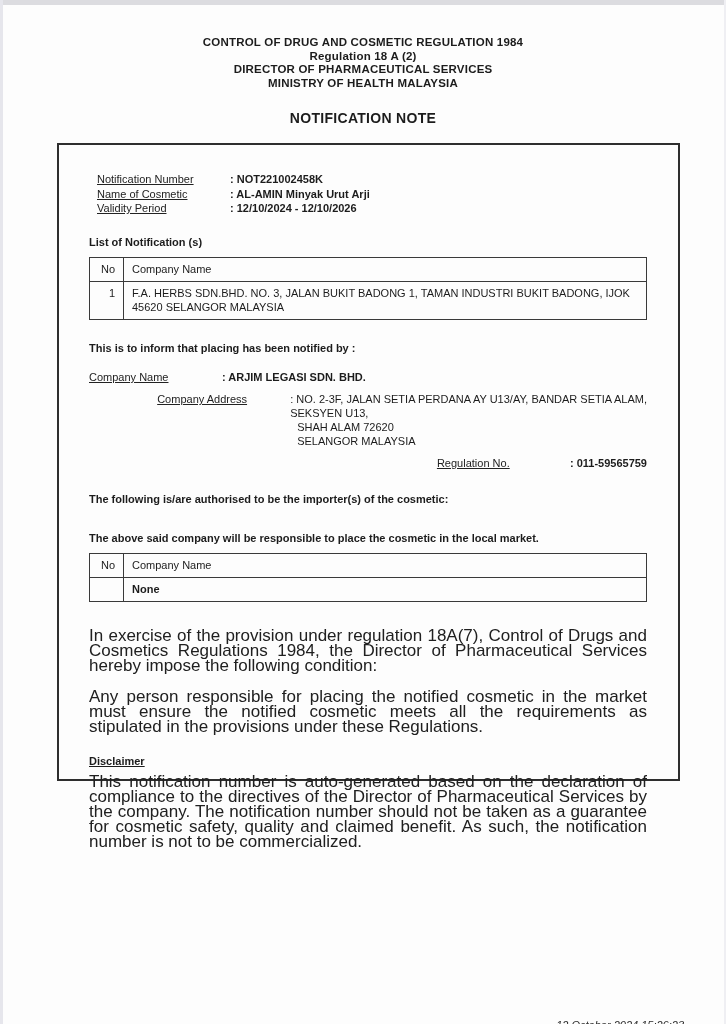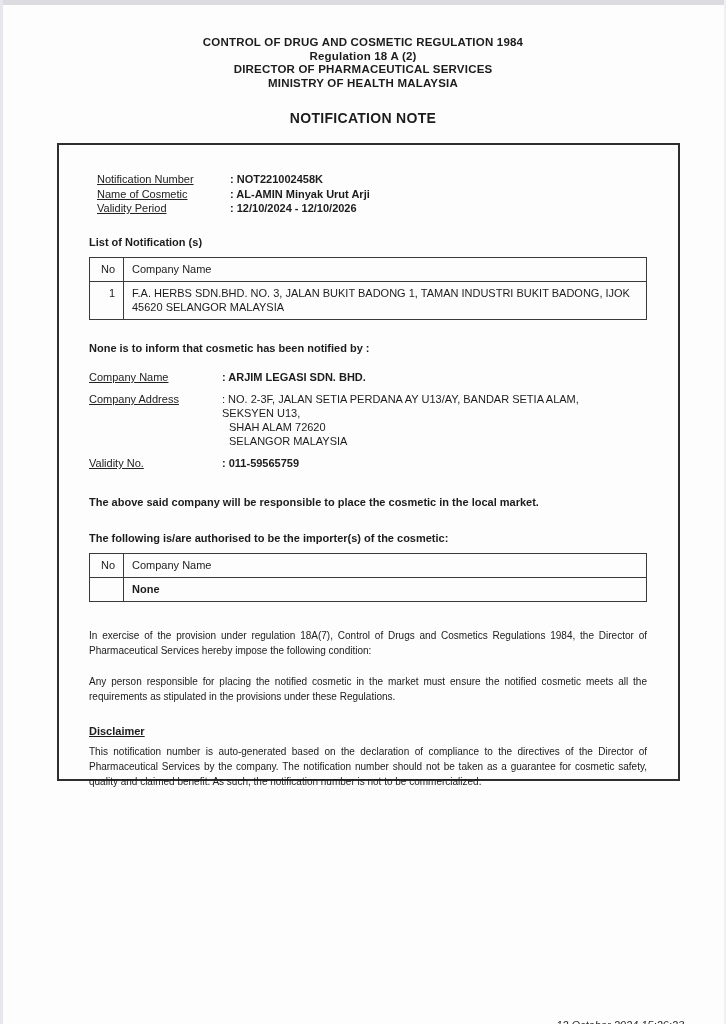--- a/index.html
+++ b/index.html
@@ -71,34 +71,34 @@
     text-align: left;
     vertical-align: top;
     padding: 4px 8px 5px 8px;
     line-height: 14px;
   }
   table.doc-table .col-no { width: 34px; text-align: right; }
   table.doc-table td.cell-none { font-weight: bold; }
 
   .heading-notified { margin-top: 22px; }
   .company-block { margin-top: 15px; }
-  .company-block .info-row + .info-row { margin-top: 8px; }
+  .company-block .info-row + .info-row { margin-top: 8px; justify-content: flex-end; }
   .addr-lines .addr-line { font-weight: normal; font-size: 11px; line-height: 14px; }
   .addr-lines .addr-line.indented { padding-left: 7px; }
 
   .bold-para {
     font-size: 11px;
     font-weight: bold;
     line-height: 14px;
     margin-top: 25px;
   }
   .importer-heading { margin-top: 22px; }
 
   .body-para {
-    font-size: 10px;
+    font-size: 17px;
     line-height: 15px;
     text-align: justify;
     margin-top: 16px;
     color: #202020;
   }
   .para-first { margin-top: 26px; }
 
   .disclaimer-heading {
     margin-top: 21px;
     text-decoration: underline;
@@ -159,45 +159,45 @@
         <th class="col-no">No</th>
         <th>Company Name</th>
       </tr>
       <tr>
         <td class="col-no">1</td>
         <td>F.A. HERBS SDN.BHD. NO. 3, JALAN BUKIT BADONG 1, TAMAN INDUSTRI BUKIT BADONG, IJOK 45620 SELANGOR MALAYSIA</td>
       </tr>
     </tbody>
       </table>
 
-    <div class="section-heading heading-notified">None is to inform that cosmetic has been notified by :</div>
+    <div class="section-heading heading-notified">This is to inform that placing has been notified by :</div>
 
     <div class="company-block">
       <div class="info-row">
         <span class="lbl">Company Name</span>
         <span class="val">: ARJIM LEGASI SDN. BHD.</span>
       </div>
       <div class="info-row">
         <span class="lbl">Company Address</span>
         <span class="addr-lines">
           <div class="addr-line">: NO. 2-3F, JALAN SETIA PERDANA AY U13/AY, BANDAR SETIA ALAM,</div>
           <div class="addr-line">SEKSYEN U13,</div>
           <div class="addr-line indented">SHAH ALAM 72620</div>
           <div class="addr-line indented">SELANGOR MALAYSIA</div>
         </span>
       </div>
       <div class="info-row">
-        <span class="lbl">Validity No.</span>
+        <span class="lbl">Regulation No.</span>
         <span class="val">: 011-59565759</span>
       </div>
     </div>
 
+    <div class="bold-para importer-heading">The following is/are authorised to be the importer(s) of the cosmetic:</div>
+
     <div class="bold-para">The above said company will be responsible to place the cosmetic in the local market.</div>
-
-    <div class="bold-para importer-heading">The following is/are authorised to be the importer(s) of the cosmetic:</div>
 
     <table class="doc-table">
       <tbody>
           <tr>
         <th class="col-no">No</th>
         <th>Company Name</th>
       </tr>
       <tr>
         <td class="col-no"></td>
         <td class="cell-none">None</td>

